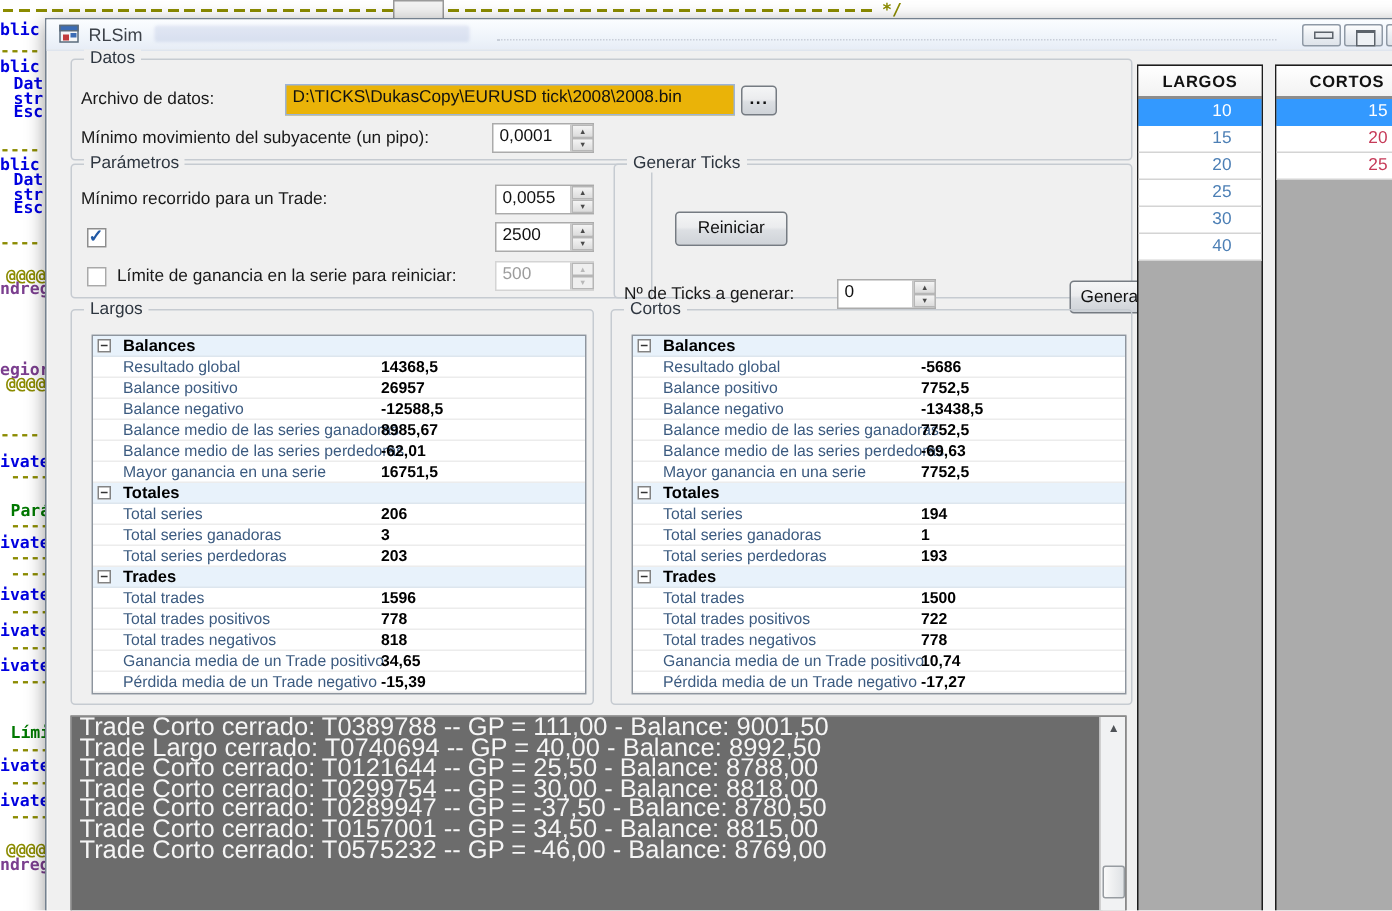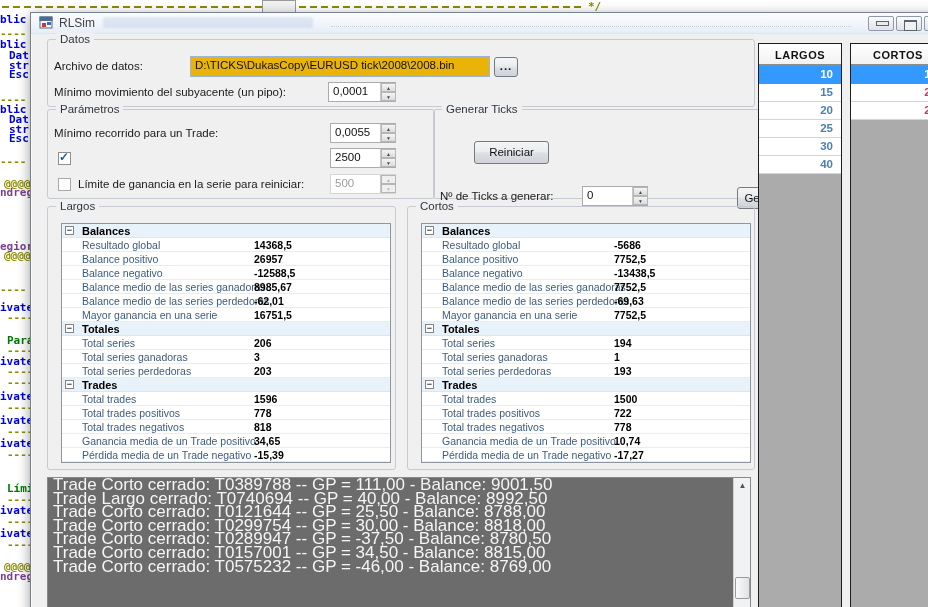--- a/index.html
+++ b/index.html
@@ -37,21 +37,21 @@
   #btn-min::before { content:""; position:absolute; left:7px; bottom:4px; width:11px; height:3px; border:1px solid #5c636b; background:#e8ebef; }
   #btn-max::before { content:""; position:absolute; left:7px; top:3px; width:11px; height:8px; border:1px solid #5c636b; border-top-width:2px; background:#eef1f4; }
   #btn-close::before { content:"\2715"; position:absolute; left:6px; top:1px; font-size:9px; color:#5c636b; }
 
   
   .group { position:absolute; border:1px solid #c6cbd1; border-radius:3px; }
   .group > .legend { position:absolute; top:-7px; left:8px; background:#f0f0f0; padding:0 4px; font-size:11.5px; color:#2e3640; }
 
   #grp-datos  { left:16px; top:26px;  width:708px; height:68px; }
   #grp-param  { left:16px; top:96px;  width:388px; height:90px; }
-  #grp-ticks  { left:378px; top:96px; width:346px; height:90px;margin-left:24px; }
+  #grp-ticks  { left:378px; top:96px; width:346px; height:90px; }
   #grp-largos { left:16px; top:193px; width:349px; height:264px; }
   #grp-cortos { left:376px; top:193px; width:348px; height:264px; }
 
   .lbl { position:absolute; font-size:11.5px; color:#1a1a1a; white-space:nowrap; }
 
   .textbox { position:absolute; background:#eab308; border:1px solid #9cb4d8; font-size:11.5px; color:#111;
              padding:2px 4px 0 4px; white-space:nowrap; overflow:hidden; }
   .numfield { position:absolute; height:20px; background:#fff; border:1px solid #ababab; font-size:11.5px; }
   .numfield .numval { position:absolute; left:4px; top:2px; color:#111; }
   .numfield .spin { position:absolute; right:0; top:0; width:15px; height:18px; border-left:1px solid #c7c7c7; }
@@ -92,22 +92,22 @@
   #sb-up { top:0; } #sb-dn { top:124px; }
   #sb-thumb { position:absolute; left:1px; top:99px; width:15px; height:22px; border:1px solid #979ca1;
               background:linear-gradient(90deg,#fafafa,#dfe2e5); border-radius:2px; }
 
   
   .grid { position:absolute; top:30px; height:600px; background:#ababab; border:1px solid #1d1d1d; }
   #grid-largos { left:727px; width:84px; }
   #grid-cortos { left:819px; width:96px; }
   .gridhead { height:22px; background:linear-gradient(180deg,#ffffff,#f2f2f2); border-bottom:2px solid #8c8c8c;
               font-size:11px; font-weight:bold; color:#111; text-align:center; line-height:22px; letter-spacing:.5px; }
-  .grow { height:18px; background:#fff; border-bottom:1px solid #d4d4d4; font-size:11.5px; font-weight:bold;
-          line-height:17px; text-align:right; padding-right:8px; }
+  .grow { height:18px; background:#fff; border-bottom:1px solid #d4d4d4; font-size:11.5px; font-weight:normal;
+          line-height:17px; text-align:right; padding-right:20px; }
   .grow.sel { background:#3399ff; color:#fff !important; border-bottom-color:#3399ff; }
 </style>
 </head>
 <body>
 
 <div id="stage">
 
   <div id="top-dash"></div>
   <span id="top-comment-end" class="code o">*/</span>
   <div id="editor-artifact"></div>

